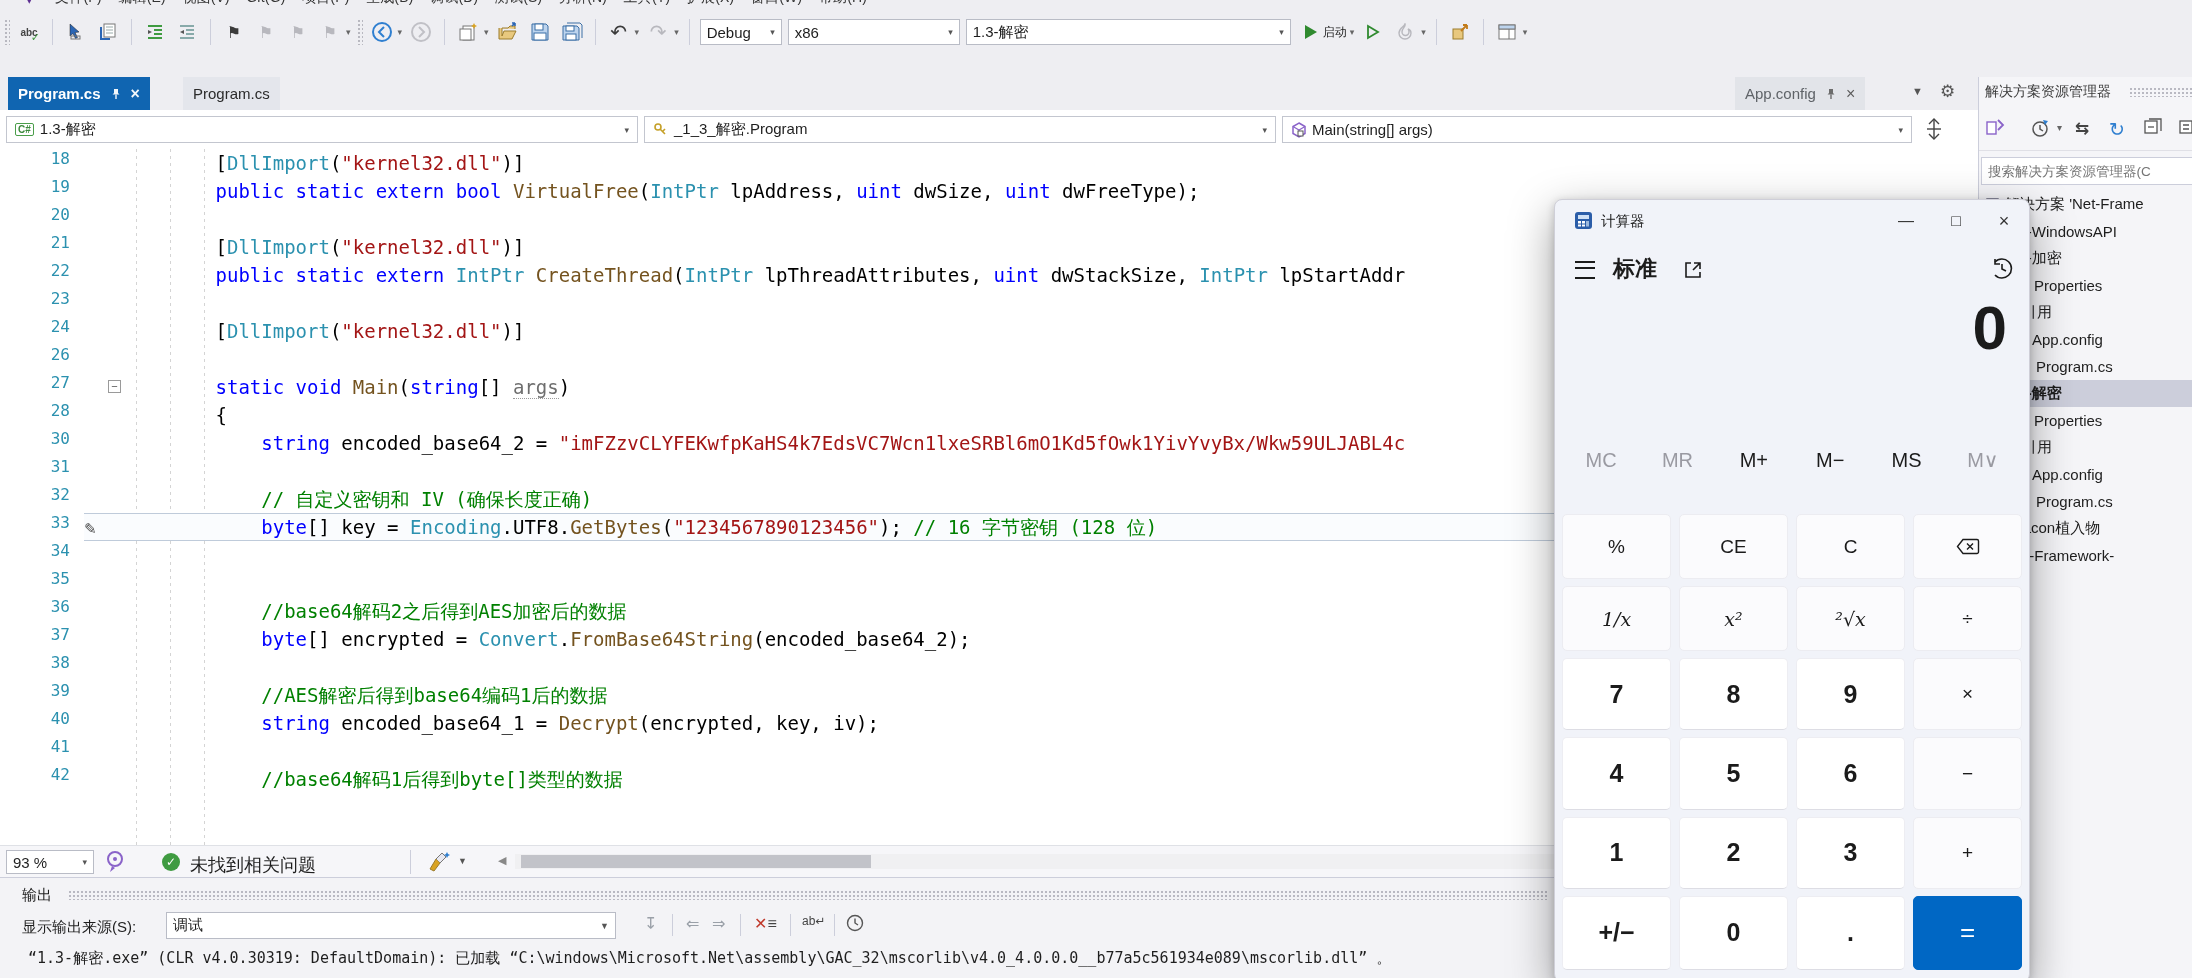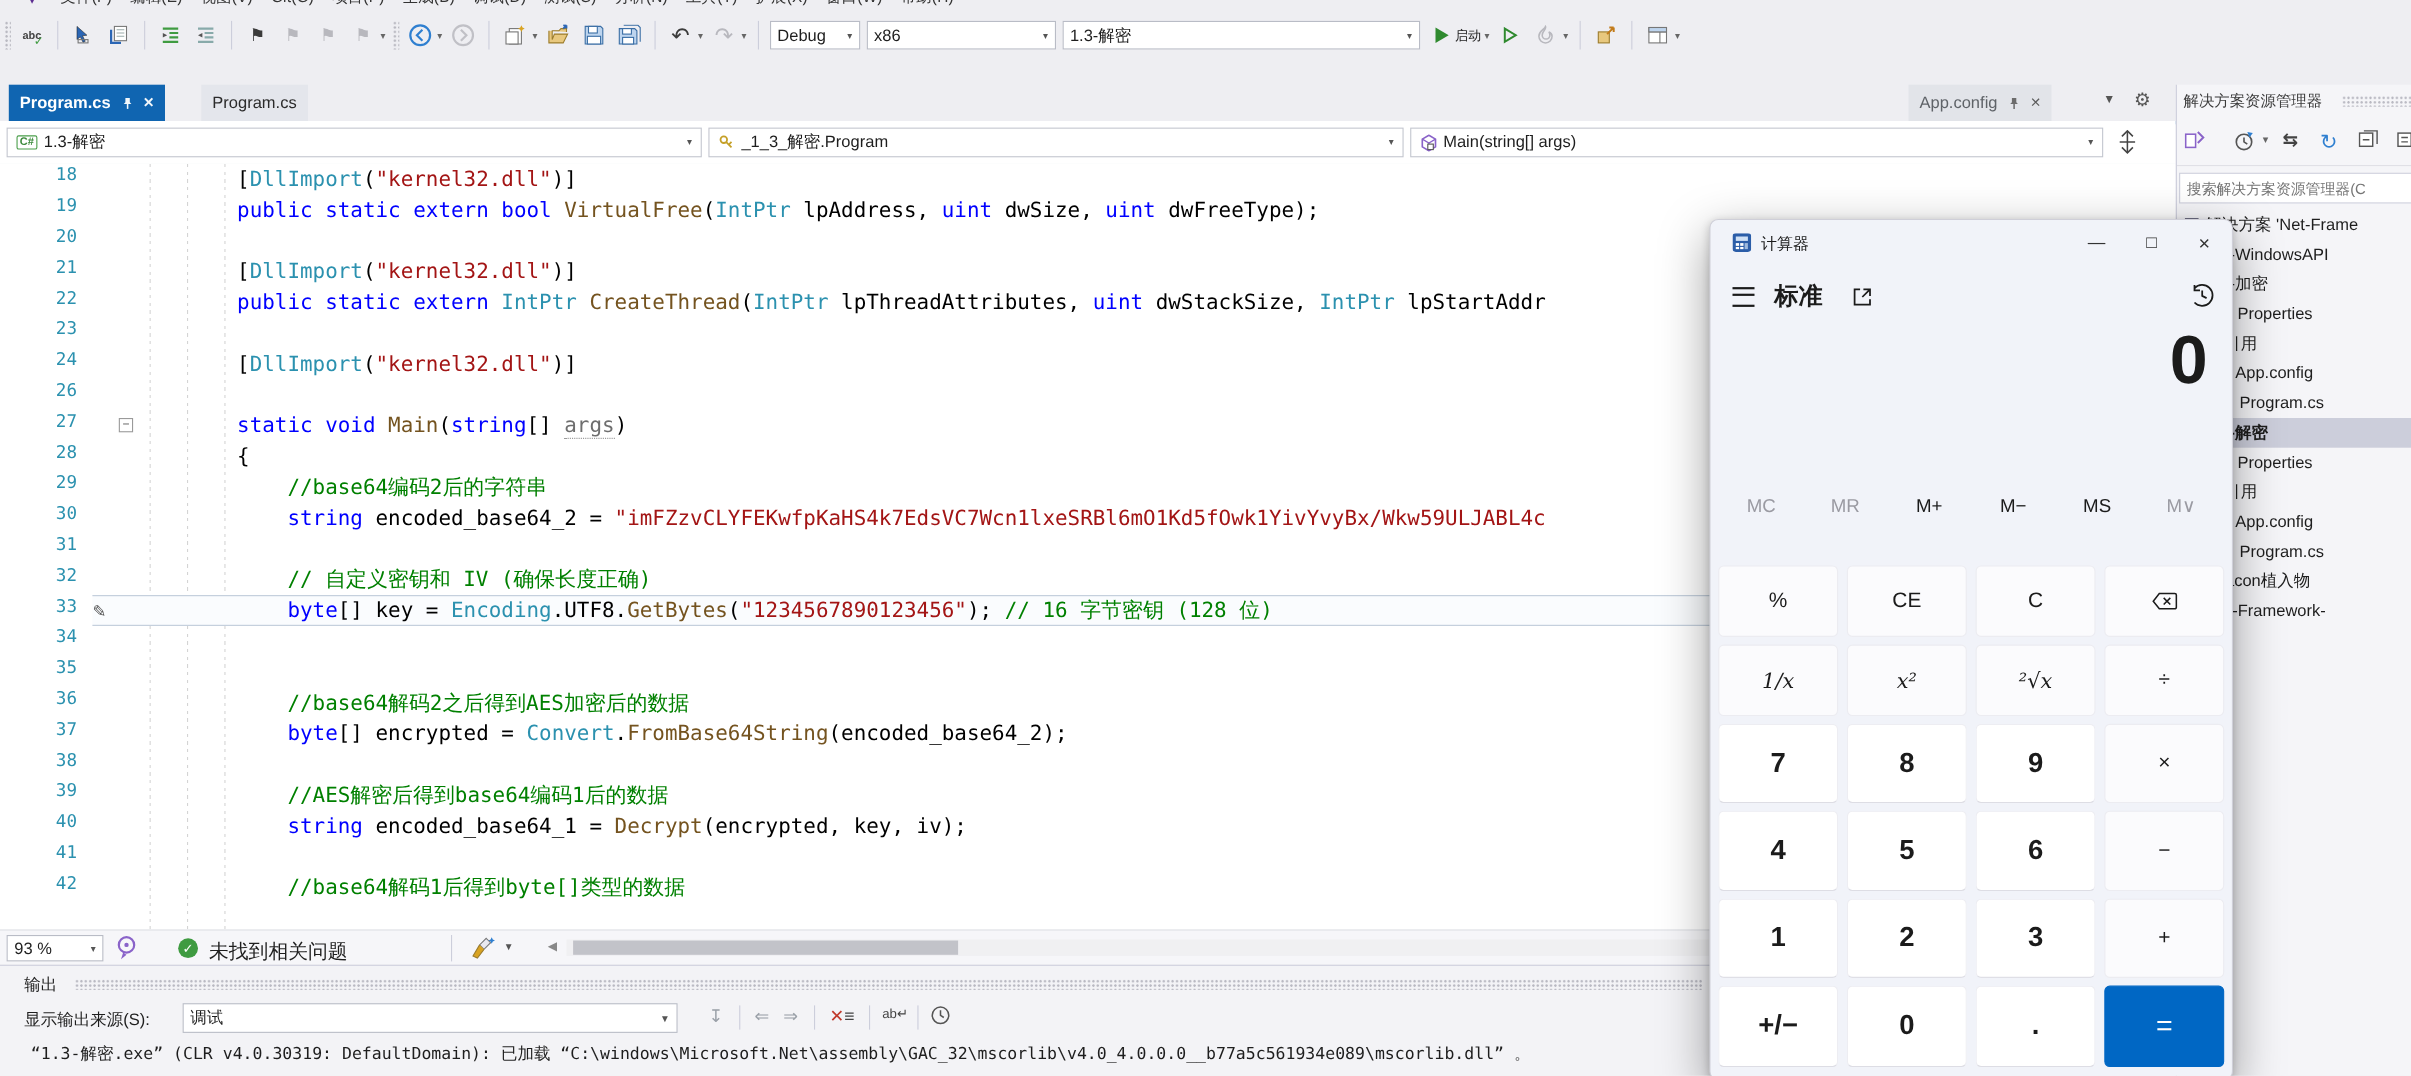--- a/index.html
+++ b/index.html
@@ -79,21 +79,21 @@
         box-shadow:0 15px 45px rgba(0,0,0,.38),0 2px 8px rgba(0,0,0,.18);z-index:50;}
   #calc-titlebar{position:absolute;left:0;top:0;width:100%;height:42px;}
   #calc-title{position:absolute;left:46px;top:12px;font-size:14.5px;color:#1b1b1b;}
   .wbtn{position:absolute;top:8px;width:30px;height:26px;text-align:center;font-size:16px;color:#333;line-height:26px;}
   #calc-menurow{position:absolute;left:0;top:48px;width:100%;height:46px;}
   #calc-mode{position:absolute;left:58px;top:6px;font-size:22px;font-weight:bold;color:#1b1b1b;}
   .hamb{position:absolute;left:20px;top:13px;width:20px;height:14px;border-top:2px solid #1b1b1b;border-bottom:2px solid #1b1b1b;}
   .hamb:before{content:"";position:absolute;left:0;top:4px;width:20px;height:2px;background:#1b1b1b;}
   #calc-display{position:absolute;right:22px;top:92px;font-size:62px;font-weight:600;color:#1b1b1b;}
   #calc-memrow{position:absolute;left:8px;right:8px;top:242px;height:36px;display:flex;}
-  .mem{flex:1;text-align:center;font-size:17px;color:#1b1b1b;line-height:36px;}
+  .mem{flex:1;text-align:center;font-size:20px;color:#1b1b1b;line-height:36px;}
   .mem.dis{color:#9a9aa2;}
   #calc-keys{position:absolute;left:7px;right:7px;top:314px;bottom:11px;display:grid;grid-template-columns:repeat(4,1fr);gap:7px 8px;}
   .key{border-radius:5px;display:flex;align-items:center;justify-content:center;font-size:19px;color:#1b1b1b;background:#FBFBFD;border:1px solid #ECECF1;box-sizing:border-box;}
   .key.num{background:#FFFFFF;border-color:#EDEDF2;border-bottom-color:#DDDDE4;font-size:25px;font-weight:600;}
   .key.eq{background:#0067C4;border-color:#0067C4;color:#fff;font-size:26px;}
   .key .ital{font-style:italic;font-family:"DejaVu Serif",serif;}
   svg{display:block;}
 </style>
 </head>
 <body>
@@ -345,25 +345,20 @@
         <span class="ln">27</span>
         <span class="lmargin">
           <span class="foldbox">−</span>
         </span>
         <pre><span class="tok-p">        </span><span class="tok-k">static void </span><span class="tok-m">Main</span><span class="tok-p">(</span><span class="tok-k">string</span><span class="tok-p">[] </span><span class="tok-a">args</span><span class="tok-p">)</span></pre>
       </div>
       <div class="crow">
         <span class="ln">28</span>
         <span class="lmargin"></span>
         <pre><span class="tok-p">        {</span></pre>
-      </div>
-      <div class="crow">
-        <span class="ln">29</span>
-        <span class="lmargin"></span>
-        <pre><span class="tok-p">            </span><span class="tok-c">//base64编码2后的字符串</span></pre>
       </div>
       <div class="crow">
         <span class="ln">30</span>
         <span class="lmargin"></span>
         <pre><span class="tok-p">            </span><span class="tok-k">string</span><span class="tok-p"> encoded_base64_2 = </span><span class="tok-s">"imFZzvCLYFEKwfpKaHS4k7EdsVC7Wcn1lxeSRBl6mO1Kd5fOwk1YivYvyBx/Wkw59ULJABL4c</span></pre>
       </div>
       <div class="crow">
         <span class="ln">31</span>
         <span class="lmargin"></span>
         <pre></pre>

